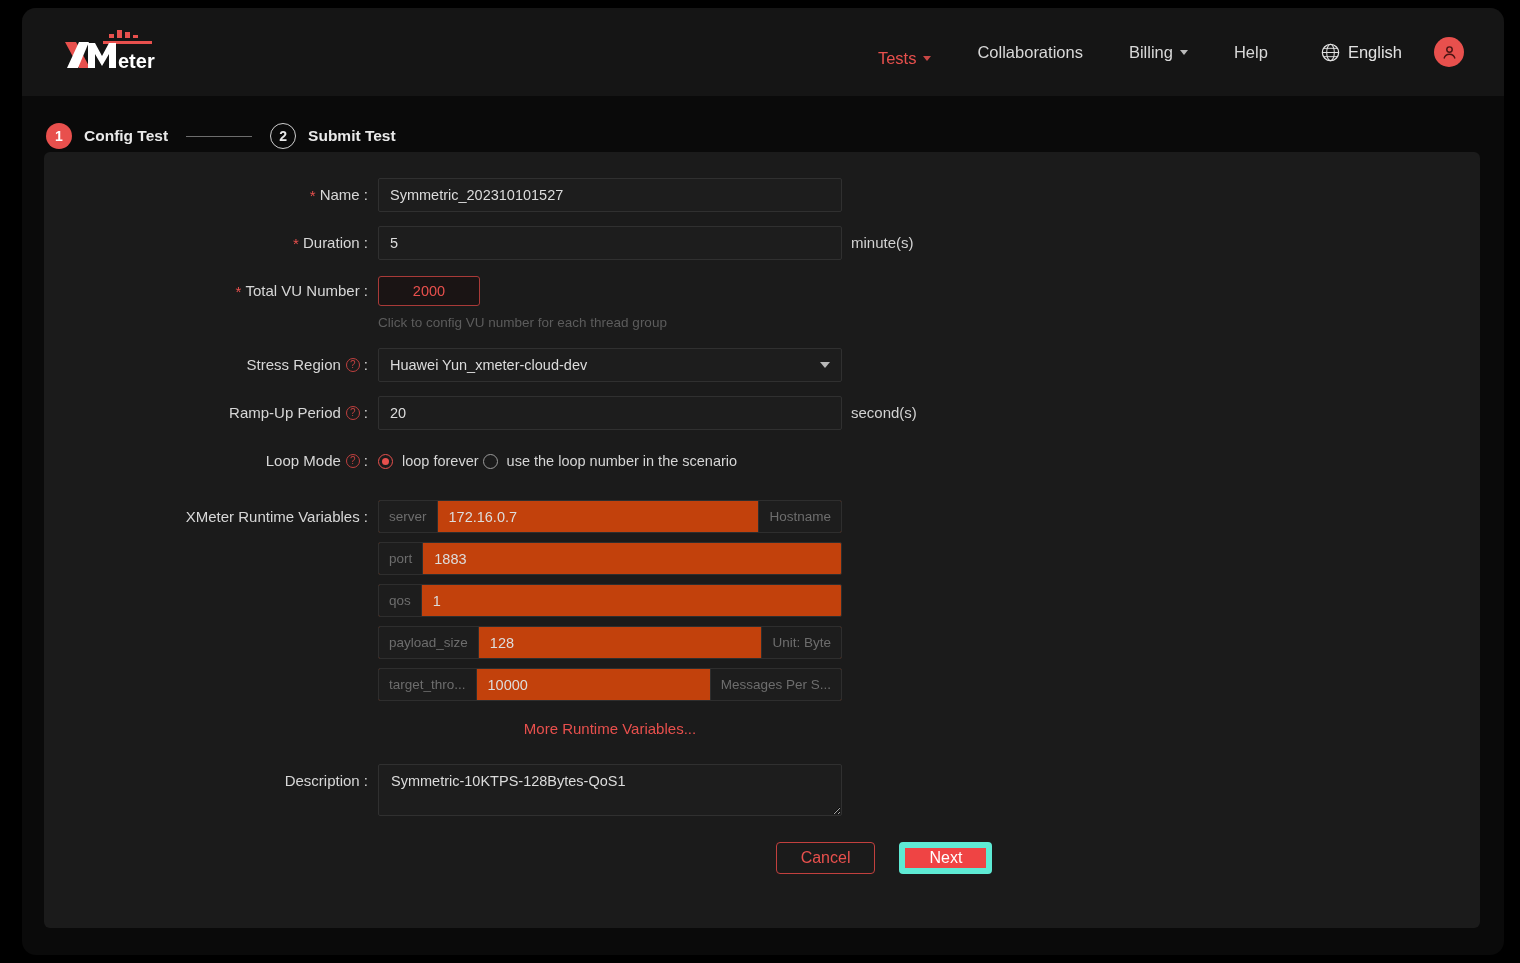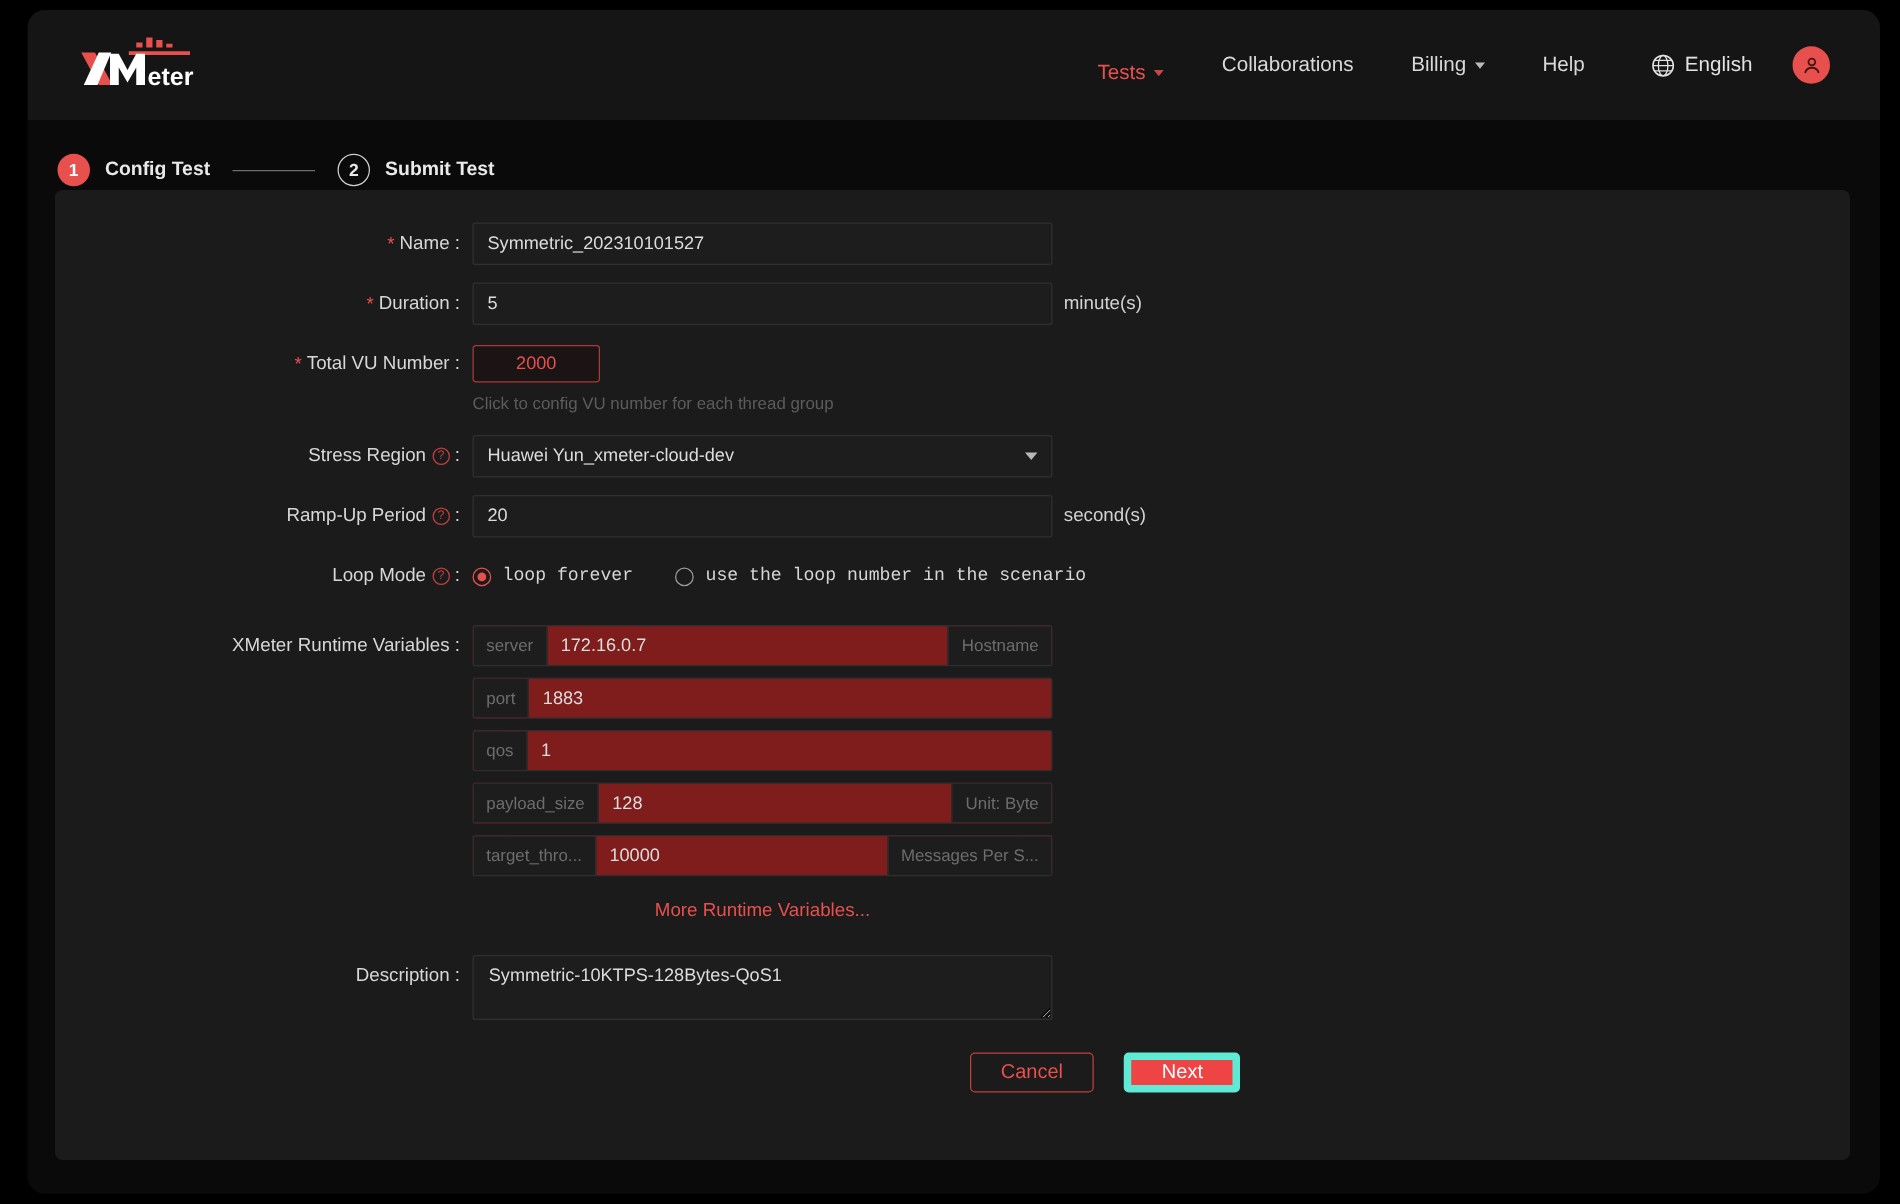--- a/index.html
+++ b/index.html
@@ -176,21 +176,21 @@
   }
   .select .dd {
     position: absolute; right: 11px; top: 50%;
     transform: translateY(-50%);
     width: 0; height: 0;
     border-left: 5px solid transparent;
     border-right: 5px solid transparent;
     border-top: 6px solid #b8b8b8;
   }
   
-  .radios { display: flex; align-items: center; height: 34px; gap: 34px; font-family: Liberation Mono, monospace; }
+  .radios { display: flex; align-items: center; height: 34px; gap: 4px; }
   .radio { display: flex; align-items: center; gap: 9px; cursor: pointer; }
   .dot {
     width: 15px; height: 15px; border-radius: 50%;
     border: 1.4px solid #9a9a9a;
     display: flex; align-items: center; justify-content: center;
     flex: none;
   }
   .dot.sel { border-color: #e8504d; }
   .dot.sel::after {
     content: ""; width: 7px; height: 7px; border-radius: 50%;
@@ -198,21 +198,21 @@
   }
   .radio-txt { font-size: 14.5px; color: #d6d6d6; }
   
   .vars { display: flex; flex-direction: column; gap: 9px; }
   .var-row {
     display: flex;
     width: 464px;
     height: 33px;
     border: 1px solid #2e2e2e;
     border-radius: 2px;
-    background: #7f1d1d;
+    background: #c2410c;
     overflow: hidden;
   }
   .var-key {
     display: flex; align-items: center;
     padding: 0 10px;
     font-size: 13.5px;
     color: #6d6d6d;
     background: #1d1d1d;
     border-right: 1px solid #2e2e2e;
     white-space: nowrap;

